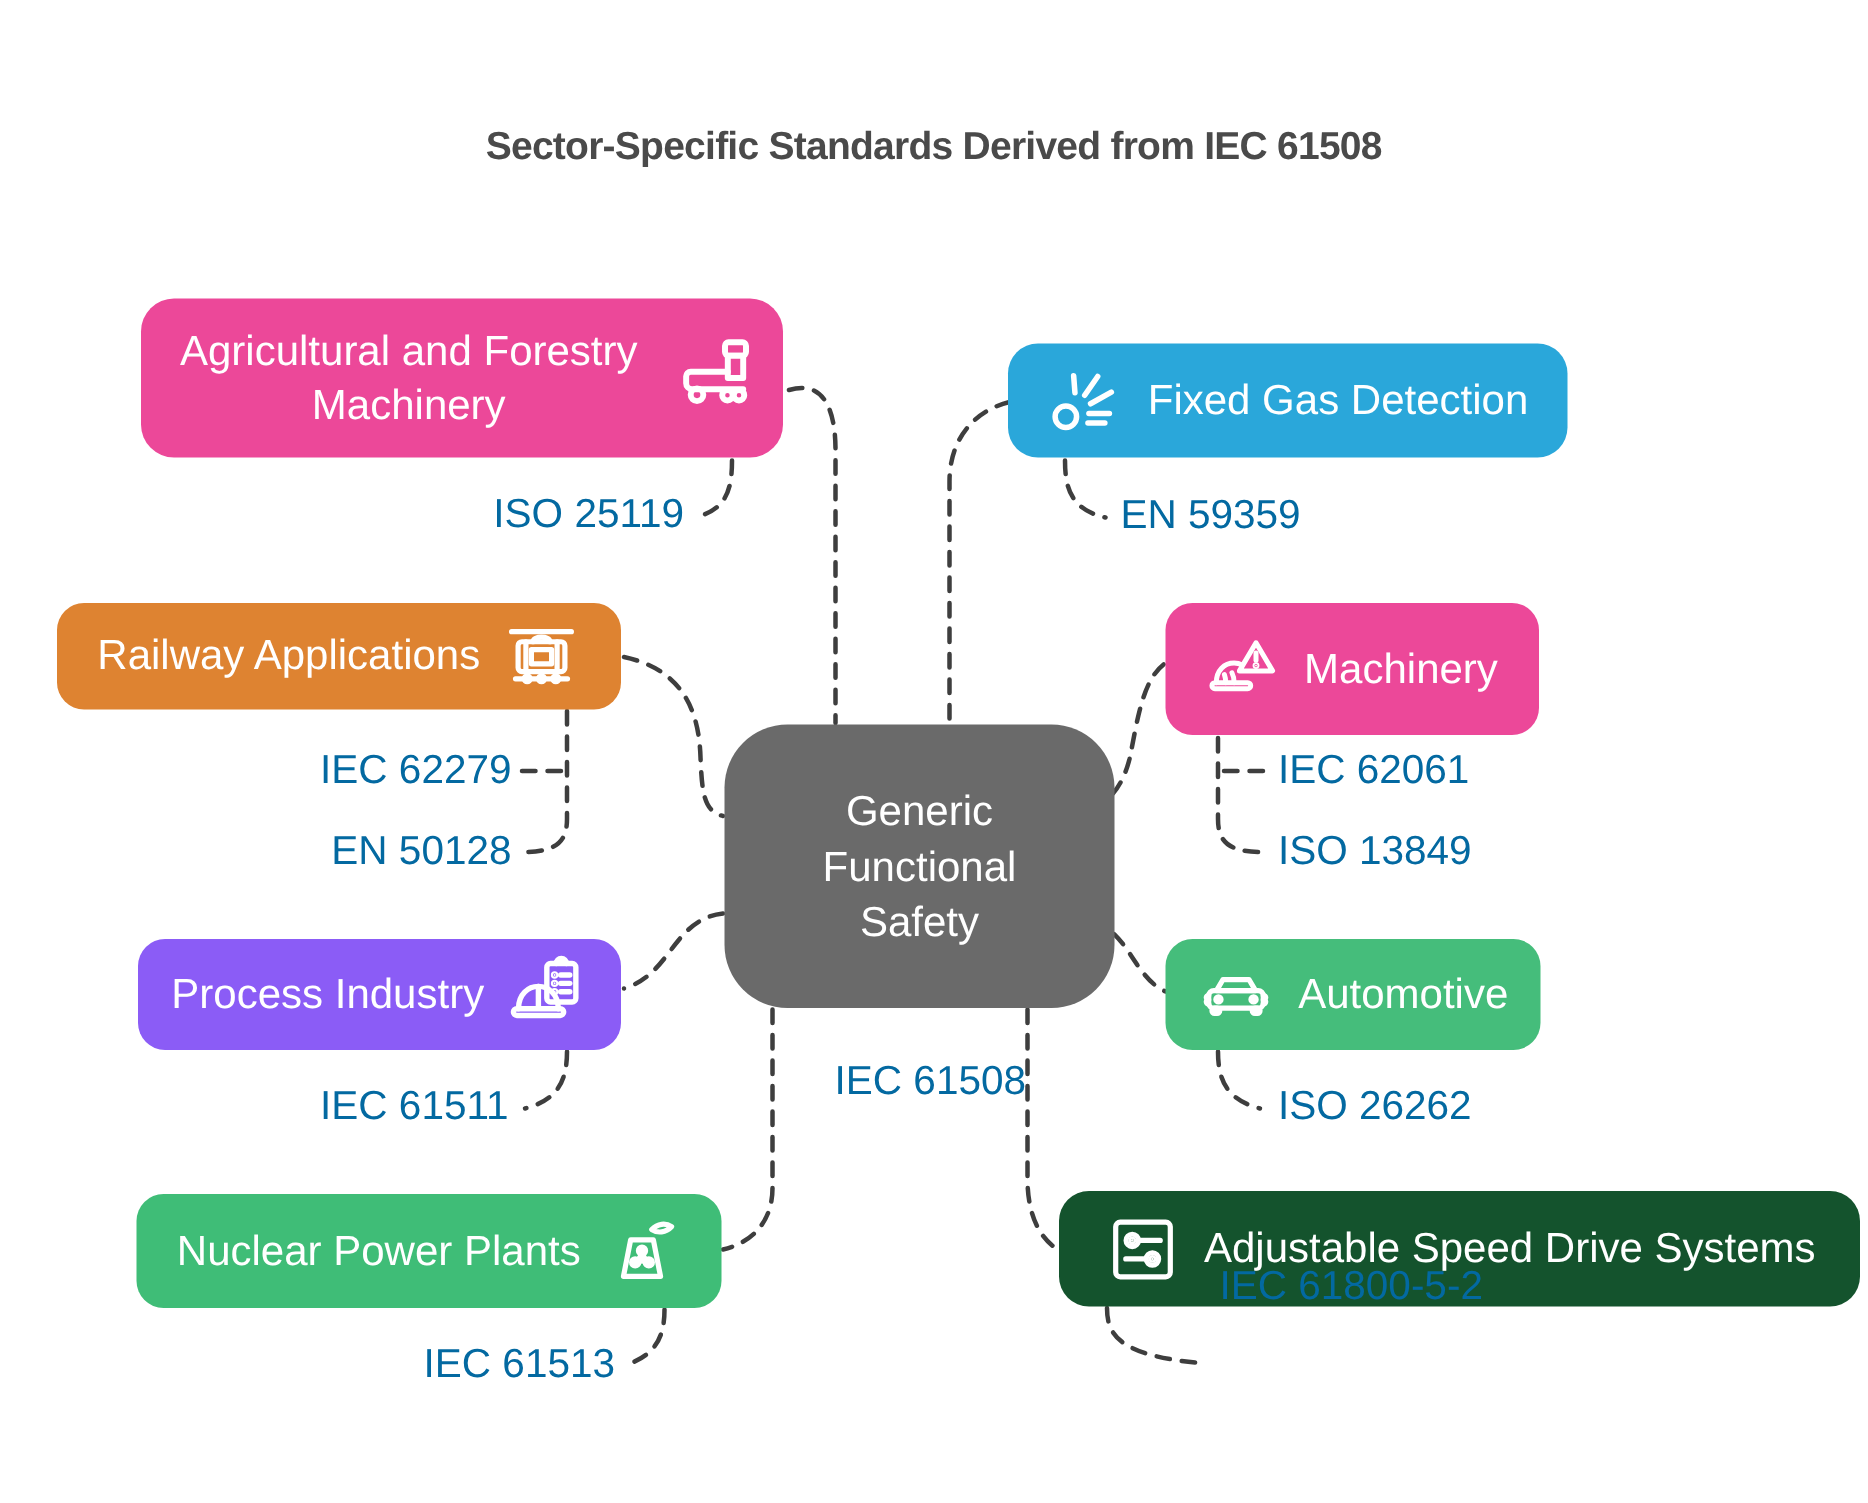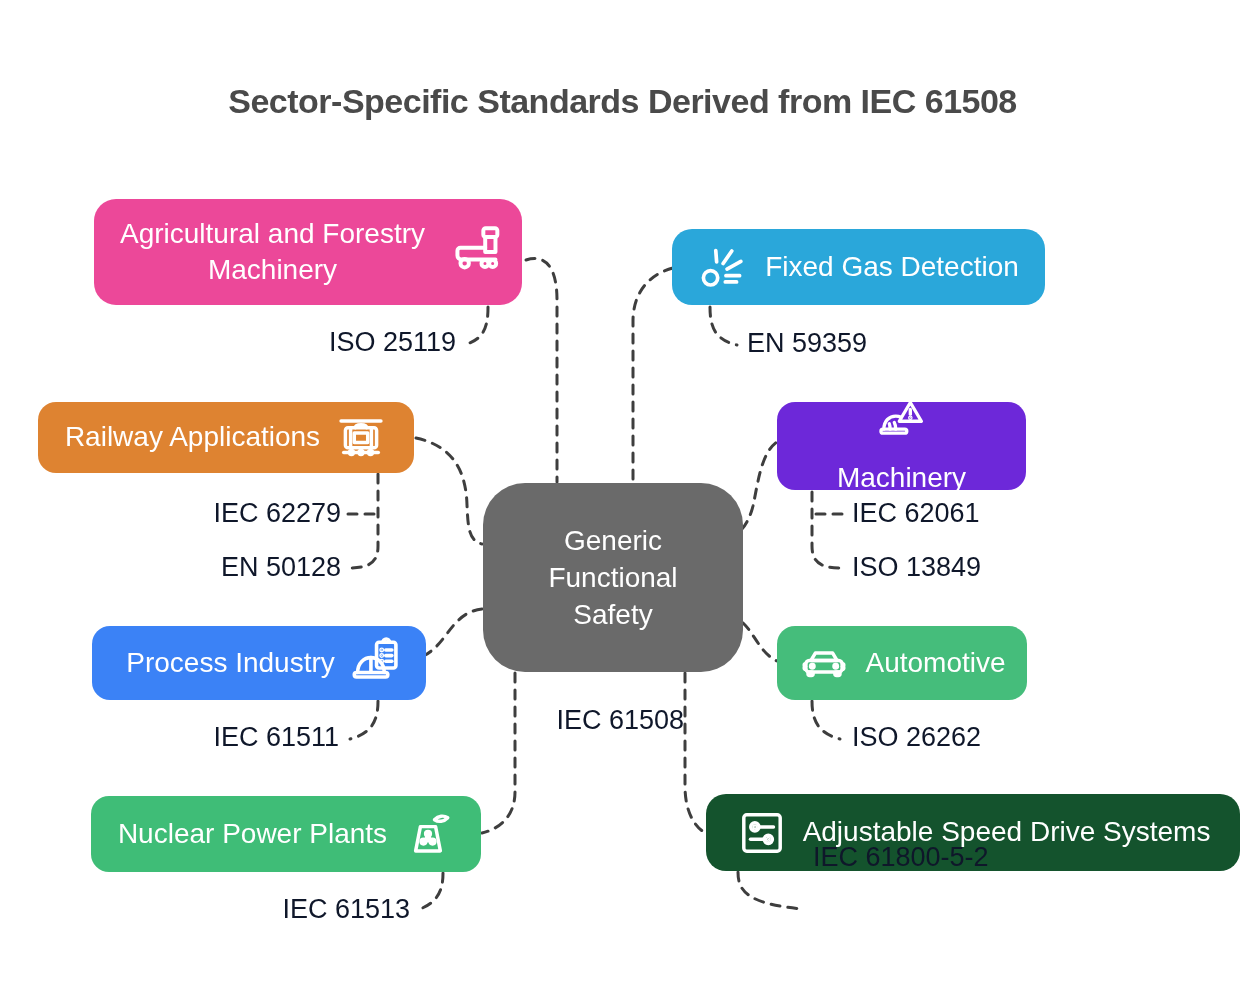--- a/index.html
+++ b/index.html
@@ -2,37 +2,37 @@
 <html><head>
 <meta charset="utf-8">
 <style>
   html,body { margin:0; padding:0; background:#ffffff; }
   .canvas {
     position:relative; width:1245px; height:1002px; overflow:hidden;
     background:#ffffff; font-family:"Liberation Sans", sans-serif;
   }
   .title {
     position:absolute; left:0; top:82px; width:100%;
-    text-align:center; font-size:34px; font-weight:700;
+    text-align:center; font-size:26px; font-weight:700;
     color:#4a4a4a; letter-spacing:-0.5px;
   }
   svg.wires { position:absolute; left:0; top:0; }
   svg.wires path {
     fill:none; stroke:#3e3e3e; stroke-width:3;
     stroke-linecap:round; stroke-dasharray:9 8;
   }
   .node {
     position:absolute; display:flex; align-items:center; justify-content:center;
     gap:15px; color:#ffffff; font-size:28px; line-height:1.3; text-align:center;
   }
   .node .ic { flex:0 0 auto; display:block; }
   .node .ic svg { display:block; }
   .node .ic svg * { stroke:#ffffff; }
   .std {
-    position:absolute; font-size:27px; color:#0f172a; white-space:nowrap; line-height:1;
+    position:absolute; font-size:27px; color:#0369a1; white-space:nowrap; line-height:1;
   }
   .std.r { text-align:right; }
   .center-std { text-align:right; width:174px;margin-top:16px; }
 </style>
 </head>
 <body>
 
 <div class="canvas">
 
   <div class="title">Sector-Specific Standards Derived from IEC 61508</div>
@@ -100,21 +100,21 @@
         <path d="M4 18.7 H20"></path>
         <circle cx="7.6" cy="18.7" r="0.9"></circle>
         <circle cx="12" cy="18.7" r="0.9"></circle>
         <circle cx="16.4" cy="18.7" r="0.9"></circle>
       </svg>
     </span>
   </div>
   <div class="std r" style="right:904px; top:500px;">IEC 62279</div>
   <div class="std r" style="right:904px; top:554px;">EN 50128</div>
 
-  <div class="node" style="left: 777px; top: 402px; width: 249px; height: 88px; border-radius: 18px; background-color: #6d28d9; flex-direction: column;">
+  <div class="node" style="left: 777px; top: 402px; width: 249px; height: 88px; border-radius: 18px; background-color: #ec4899;">
     <span class="ic">
       <svg width="50" height="50" viewBox="0 0 24 24" fill="none" stroke-width="1.6" stroke-linecap="round" stroke-linejoin="round">
         <path d="M16 3.6 L21.3 12.6 H10.7 Z"></path>
         <path d="M16 6.9 V9.2"></path>
         <circle cx="16" cy="10.9" r="0.3" fill="#ffffff"></circle>
         <path d="M3.3 16.4 c0-4 2.6-6.3 5.7-6.3 .9 0 1.8.2 2.5.6"></path>
         <path d="M8.3 13.2 c.5 1 .7 2.1.7 3.2"></path>
         <path d="M5.9 13.8 c.3.8.4 1.8.4 2.6"></path>
         <rect x="1.9" y="16.4" width="12.4" height="1.9" rx="0.95"></rect>
       </svg>
@@ -122,21 +122,21 @@
     <span>Machinery</span>
   </div>
   <div class="std" style="left:852px; top:500px;">IEC 62061</div>
   <div class="std" style="left:852px; top:554px;">ISO 13849</div>
 
   <div class="node" style="left: 483px; top: 483px; width: 260px; height: 189px; border-radius: 42px; font-size: 28px; line-height: 1.33; padding: 0px 26px; box-sizing: border-box; background-color: rgb(106, 106, 106);">
     <span>Generic Functional Safety</span>
   </div>
   <div class="std center-std" style="left:510px; top:691px;">IEC 61508</div>
 
-  <div class="node" style="left: 92px; top: 626px; width: 322px; height: 74px; border-radius: 18px; background-color: #3b82f6; padding-left: 12px;">
+  <div class="node" style="left: 92px; top: 626px; width: 322px; height: 74px; border-radius: 18px; background-color: #8b5cf6;">
     <span>Process Industry</span>
     <span class="ic">
       <svg width="54" height="54" viewBox="0 0 24 24" fill="none" stroke-width="1.6" stroke-linecap="round" stroke-linejoin="round">
         <rect x="11.8" y="2.8" width="8.6" height="11.4" rx="1.1"></rect>
         <path d="M14.6 2.8 a1.5 1.5 0 0 1 3 0"></path>
         <circle cx="14.1" cy="6.2" r="0.3" fill="#ffffff"></circle>
           <path d="M15.9 6.2 h2.7"></path>
         <circle cx="14.1" cy="8.7" r="0.3" fill="#ffffff"></circle>
           <path d="M15.9 8.7 h2.7"></path>
         <circle cx="14.1" cy="11.2" r="0.3" fill="#ffffff"></circle>

